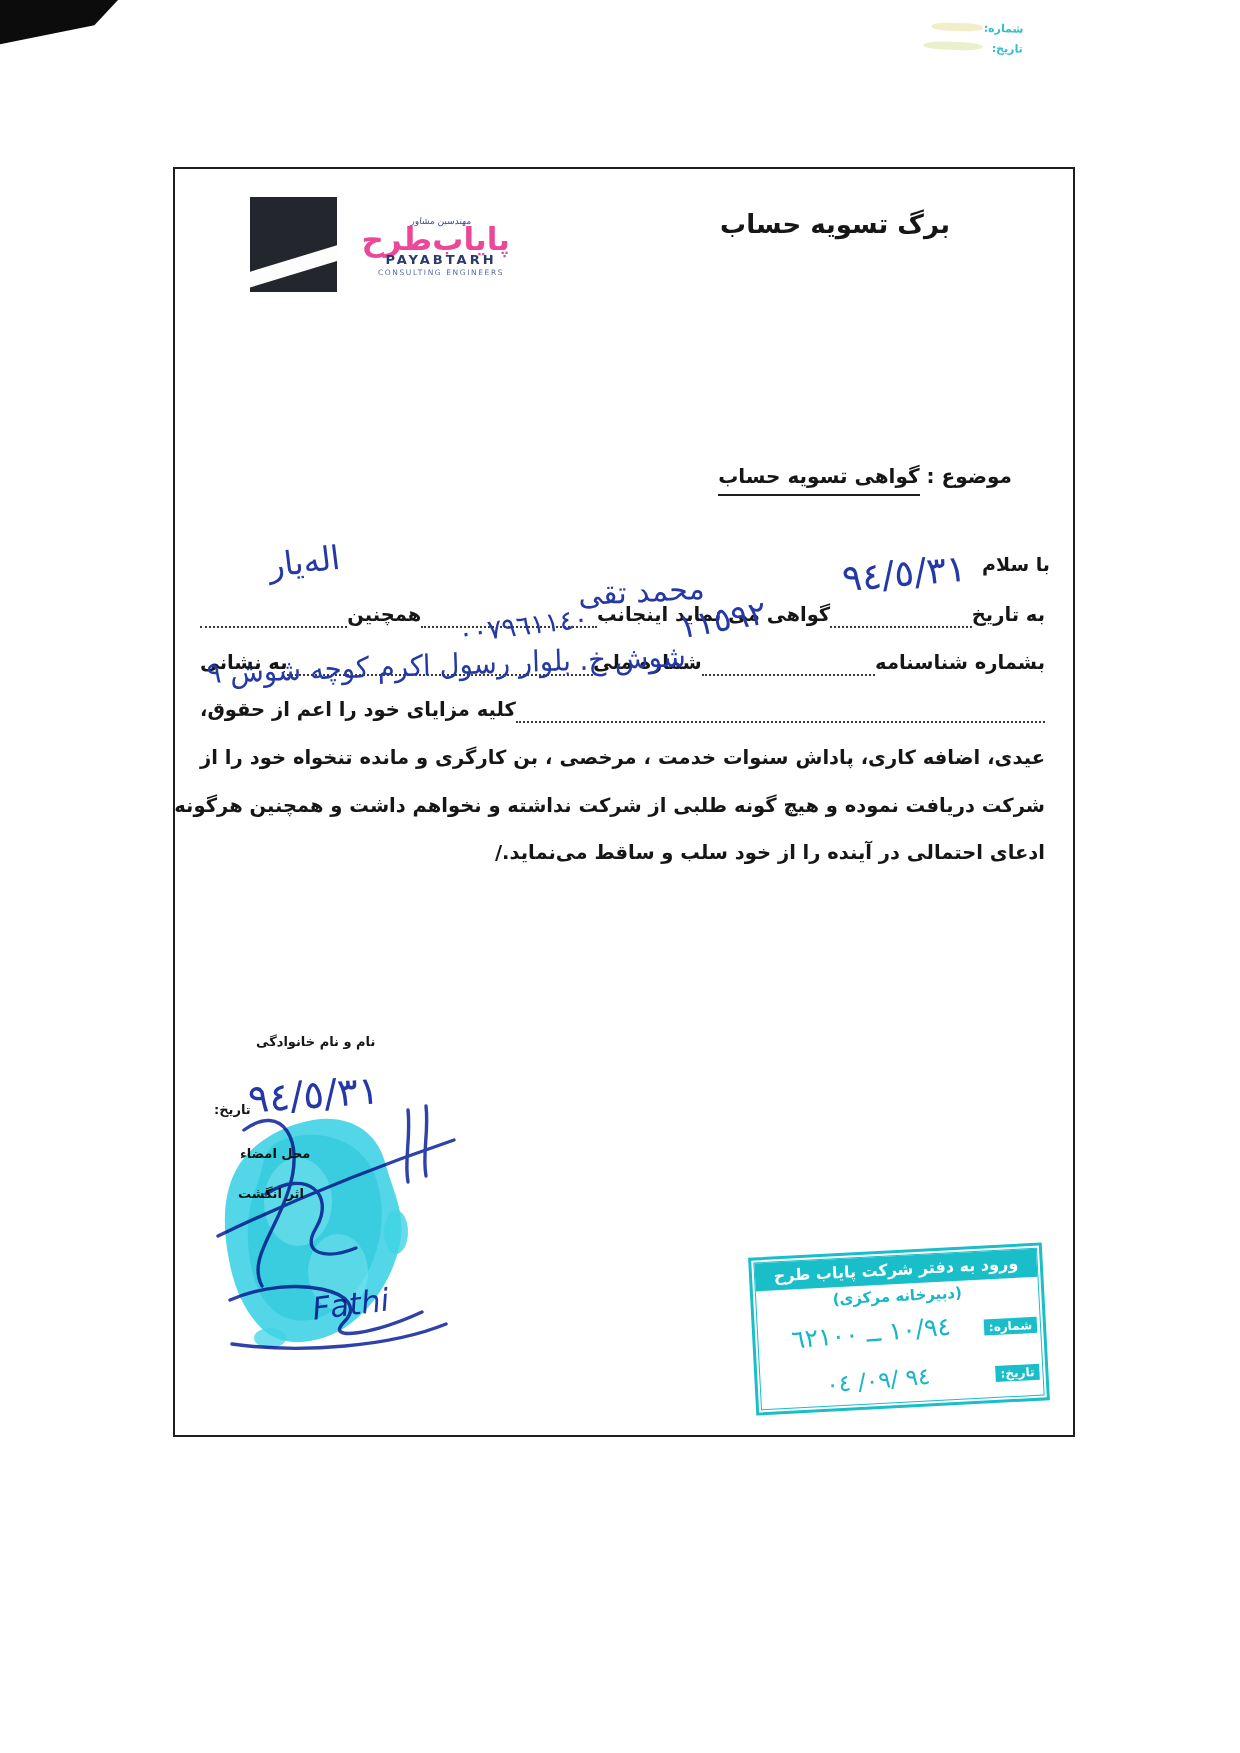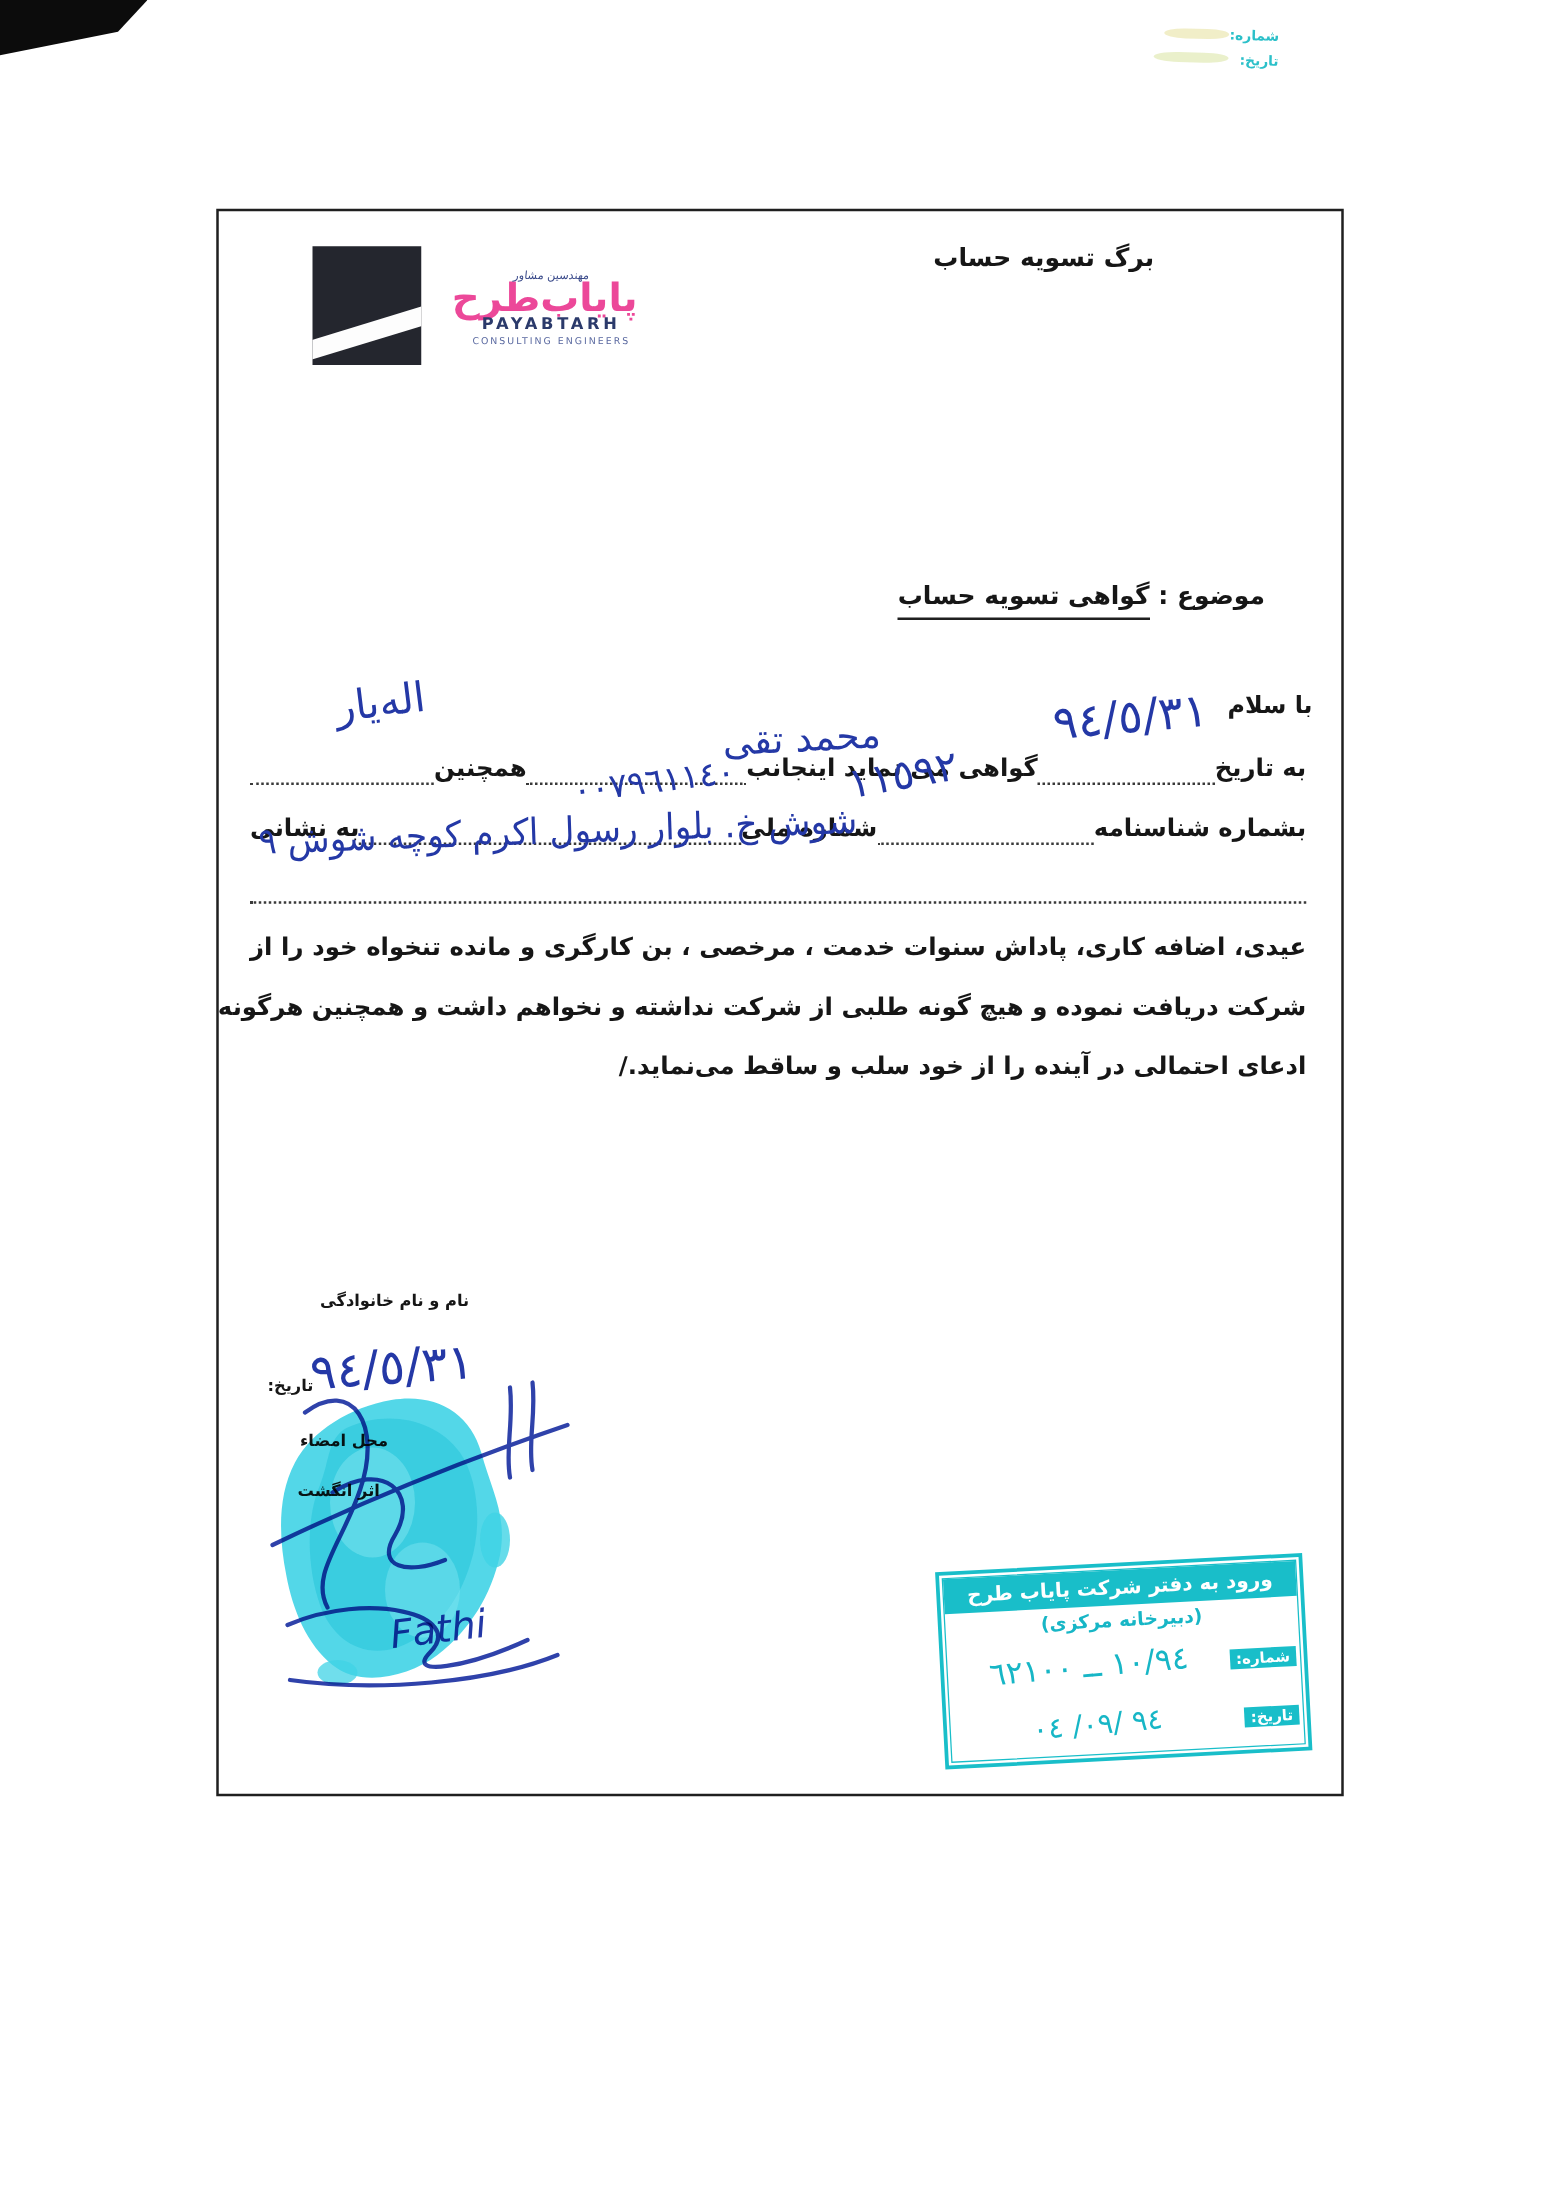--- a/index.html
+++ b/index.html
@@ -29,21 +29,21 @@
   .logo-text{left:372px;top:216px;width:138px;text-align:center;direction:rtl;}
   .logo-fa-small{font-size:9px;color:#3a4a8a;display:block;transform:skewX(-6deg);}
   .logo-fa-name{font-size:31px;font-weight:bold;color:#ec4899;display:block;line-height:26px;}
   .logo-en-name{font-size:13px;font-weight:bold;letter-spacing:3px;color:#2b3a6b;display:block;
     direction:ltr;line-height:16px;}
   .logo-en-sub{font-size:7.5px;letter-spacing:1.6px;color:#5a69a0;display:block;direction:ltr;}
 
   
   .head-titles{left:690px;top:194px;width:290px;text-align:center;direction:rtl;}
   .head-company{font-size:23px;font-weight:bold;margin:0 0 28px 0;}
-  .head-form{font-size:20px;font-weight:bold;margin:0;}
+  .head-form{font-size:26px;font-weight:bold;margin:15px;}
 
   
   .subject{top:464px;right:228px;direction:rtl;font-size:20px;font-weight:bold;}
   .subject .val{border-bottom:2.5px solid #1f1f1f;padding-bottom:6px;}
 
   .salutation{top:553px;right:190px;direction:rtl;font-size:19px;font-weight:bold;text-align:center;}
 
   
   .bodyline{left:200px;width:845px;height:34px;direction:rtl;font-size:19.5px;font-weight:bold;
     line-height:34px;display:flex;align-items:flex-start;white-space:nowrap;}
@@ -139,20 +139,21 @@
 </div>
 <div class="abs bodyline l2">
   <span>بشماره شناسنامه</span>
   <span class="blank" style="flex:1.05"></span>
   <span>شماره ملی</span>
   <span class="blank" style="flex:1.85"></span>
   <span>به نشانی</span>
 </div>
 <div class="abs bodyline l3">
   <span class="blank" style="flex:1"></span>
+  <span>کلیه مزایای خود را اعم از حقوق،</span>
 </div>
 <div class="abs bodyline l4">عیدی، اضافه کاری،  پاداش سنوات خدمت ، مرخصی ، بن کارگری و مانده تنخواه خود را از</div>
 <div class="abs bodyline l5">شرکت دریافت نموده و هیچ گونه طلبی از شرکت نداشته و نخواهم داشت و همچنین هرگونه</div>
 <div class="abs bodyline l6">ادعای احتمالی در آینده را  از خود سلب و ساقط می‌نماید./</div>
 
 <div class="abs hw hw-date1">٩٤/٥/٣١</div>
 <div class="abs hw hw-name">محمد تقی</div>
 <div class="abs hw hw-father">اله‌یار</div>
 <div class="abs hw hw-id">١١٥٩٢</div>
 <div class="abs hw hw-nid">٠٠٧٩٦١١٤٠</div>

